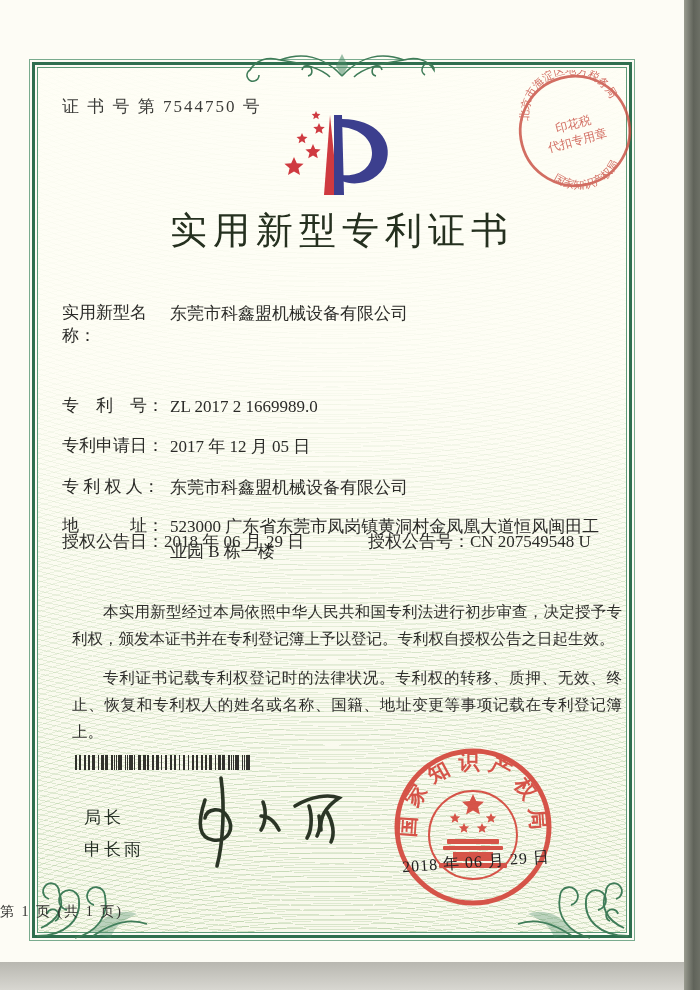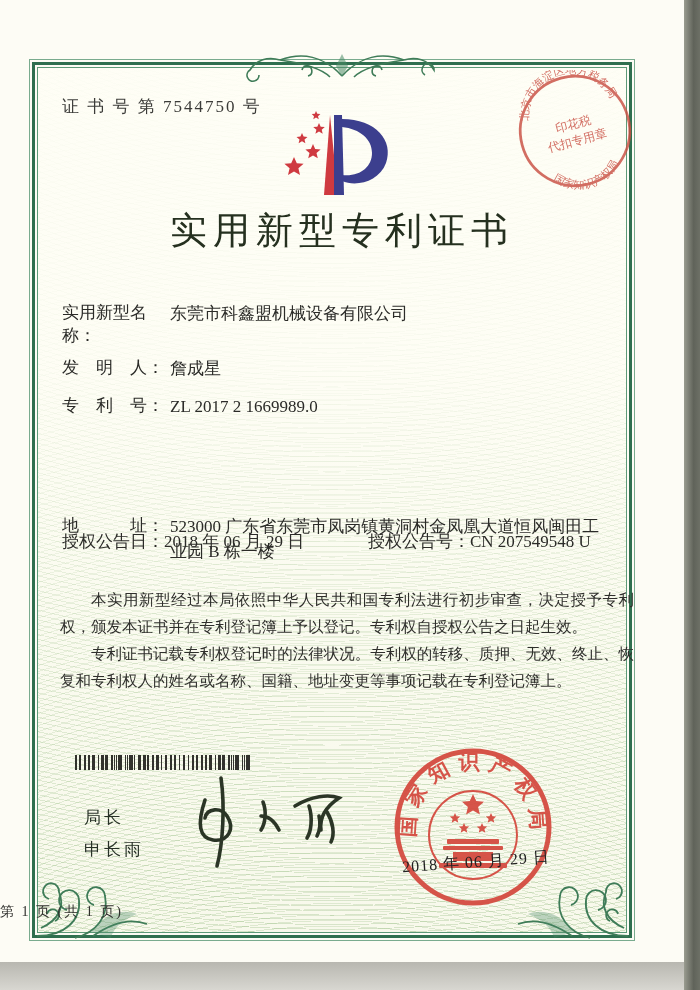--- a/index.html
+++ b/index.html
@@ -23,21 +23,21 @@
   .content{position:absolute;inset:0;z-index:5;}
   .cert-no{position:absolute;left:62px;top:95px;font-size:17px;letter-spacing:2px;color:#3b3b38;}
   .title{position:absolute;left:0;top:206px;width:684px;text-align:center;font-size:37px;font-weight:normal;letter-spacing:6px;color:#25301f;}
   .row{position:absolute;left:62px;font-size:17px;color:#2b2b28;display:flex;}
   .row .lab{width:108px;flex:none;}
   .row .val{max-width:440px;line-height:25px;}
   .r1{top:301px}.r2{top:356px}.r3{top:394px}.r4{top:434px}.r5{top:475px}.r6{top:514px}
   .r7{top:530px;width:560px;}
   .r7 .g2{position:absolute;left:306px;top:0;}
   .paras{position:absolute;left:60px;top:586px;width:574px;font-size:15.5px;line-height:27px;color:#2f2f2c;text-align:justify;}
-  .paras p{margin:0;text-indent:2em;}
+  .paras p{margin:12px;text-indent:2em;}
   .barcode{position:absolute;left:75px;top:755px;width:176px;height:15px;
     background-image:
       repeating-linear-gradient(90deg,#32322d 0 2px,rgba(0,0,0,0) 2px 5px,#32322d 5px 6px,rgba(0,0,0,0) 6px 9px),
       repeating-linear-gradient(90deg,#32322d 0 1px,rgba(0,0,0,0) 1px 4px,#32322d 4px 6px,rgba(0,0,0,0) 6px 13px);}
   .signer{position:absolute;left:84px;font-size:17px;letter-spacing:3px;color:#273127;}
   .s1{top:806px}.s2{top:838px}
   .sig{position:absolute;left:175px;top:770px;z-index:6;}
   .footer{position:absolute;left:0;top:903px;width:664px;text-align:left;font-size:14px;letter-spacing:2px;color:#2f2f2c;}
   .logo{position:absolute;left:272px;top:103px;}
   .stamp{position:absolute;left:514px;top:70px;opacity:.82;z-index:7;}
@@ -122,27 +122,31 @@
         <text x="58" y="71" font-size="11.5" text-anchor="middle">代扣专用章</text>
       </g>
     </svg>
 
     <div class="title">实用新型专利证书</div>
 
     <div class="row r1">
       <span class="lab">实用新型名称：</span>
       <span class="val">东莞市科鑫盟机械设备有限公司</span>
     </div>
-    <div class="row r2">
-      <span class="lab">发　明　人：</span>
-      <span class="val">詹成星</span>
-    </div>
     <div class="row r3">
       <span class="lab">专　利　号：</span>
       <span class="val">ZL 2017 2 1669989.0</span>
+    </div>
+    <div class="row r4">
+      <span class="lab">专利申请日：</span>
+      <span class="val">2017 年 12 月 05 日</span>
+    </div>
+    <div class="row r5">
+      <span class="lab">专 利 权 人：</span>
+      <span class="val">东莞市科鑫盟机械设备有限公司</span>
     </div>
     <div class="row r6">
       <span class="lab">地　　　址：</span>
       <span class="val">523000 广东省东莞市凤岗镇黄洞村金凤凰大道恒风闽田工业园 B 栋一楼</span>
     </div>
     <div class="row r7">
       <span class="g1"><span>授权公告日：</span><span>2018 年 06 月 29 日</span></span>
       <span class="g2"><span>授权公告号：</span><span>CN 207549548 U</span></span>
     </div>
 

